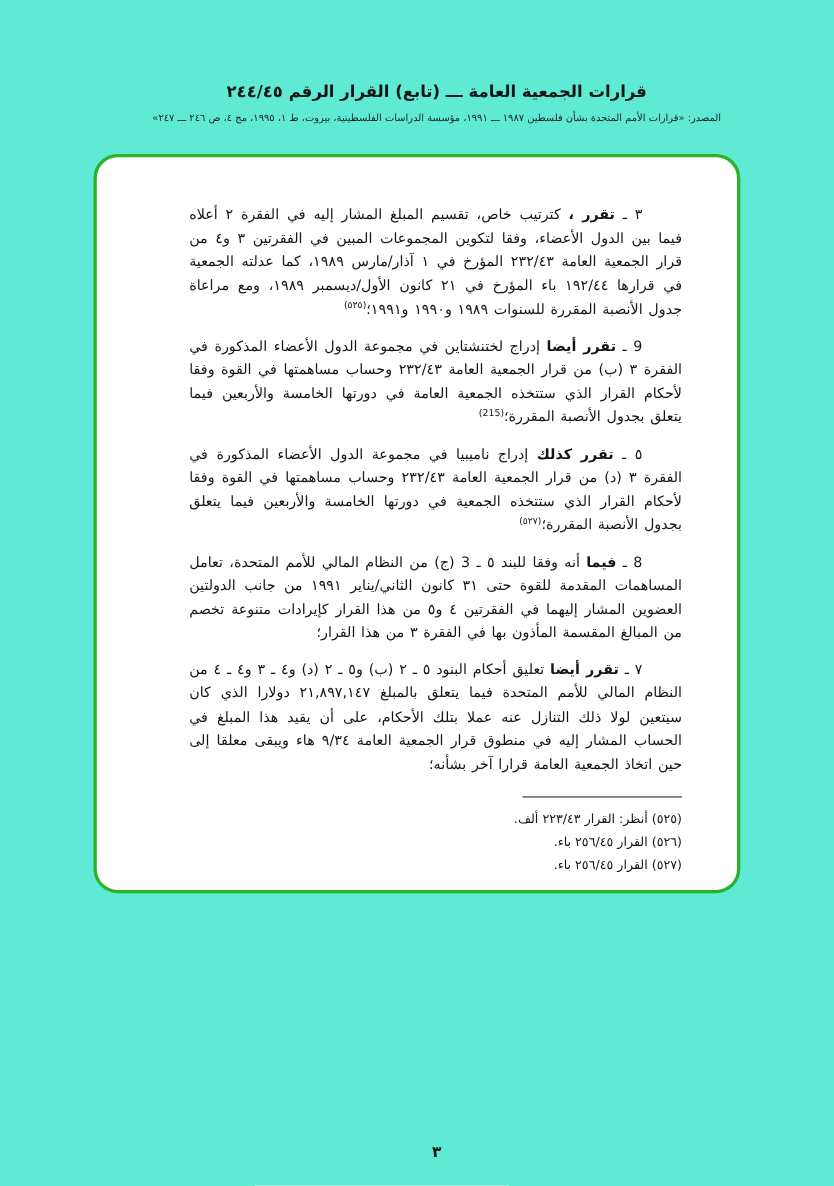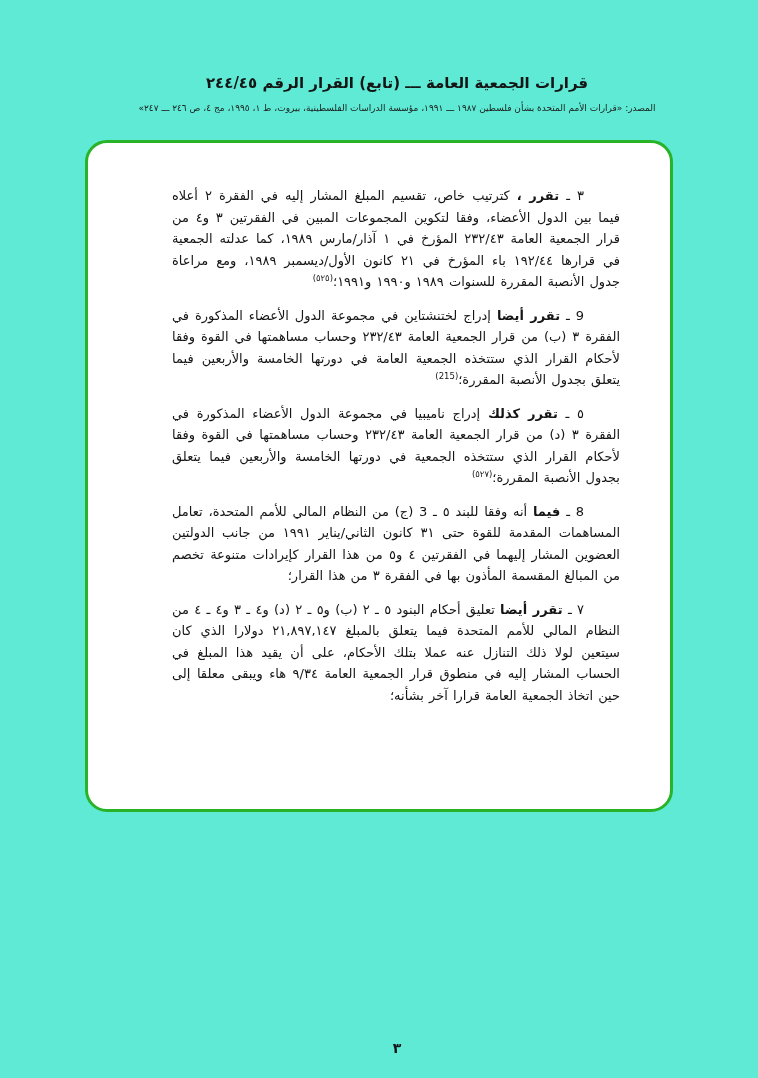--- a/index.html
+++ b/index.html
@@ -97,19 +97,25 @@
       <p class="para"><span class="pnum">٣ ـ</span> <span class="verb">تقرر ،</span> <span>كترتيب خاص، تقسيم المبلغ المشار إليه في الفقرة ٢ أعلاه فيما بين الدول الأعضاء، وفقا لتكوين المجموعات المبين في الفقرتين ٣ و٤ من قرار الجمعية العامة ٢٣٢/٤٣ المؤرخ في ١ آذار/مارس ١٩٨٩، كما عدلته الجمعية في قرارها ١٩٢/٤٤ باء المؤرخ في ٢١ كانون الأول/ديسمبر ١٩٨٩، ومع مراعاة جدول الأنصبة المقررة للسنوات ١٩٨٩ و١٩٩٠ و١٩٩١؛</span><sup class="ref">(٥٢٥)</sup></p>
 
       <p class="para"><span class="pnum">9 ـ</span> <span class="verb">تقرر أيضا</span> <span>إدراج لختنشتاين في مجموعة الدول الأعضاء المذكورة في الفقرة ٣ (ب) من قرار الجمعية العامة ٢٣٢/٤٣ وحساب مساهمتها في القوة وفقا لأحكام القرار الذي ستتخذه الجمعية العامة في دورتها الخامسة والأربعين فيما يتعلق بجدول الأنصبة المقررة؛</span><sup class="ref">(215)</sup></p>
 
       <p class="para"><span class="pnum">٥ ـ</span> <span class="verb">تقرر كذلك</span> <span>إدراج ناميبيا في مجموعة الدول الأعضاء المذكورة في الفقرة ٣ (د) من قرار الجمعية العامة ٢٣٢/٤٣ وحساب مساهمتها في القوة وفقا لأحكام القرار الذي ستتخذه الجمعية في دورتها الخامسة والأربعين فيما يتعلق بجدول الأنصبة المقررة؛</span><sup class="ref">(٥٢٧)</sup></p>
 
       <p class="para"><span class="pnum">8 ـ</span> <span class="verb">فيما</span> <span>أنه وفقا للبند ٥ ـ 3 (ج) من النظام المالي للأمم المتحدة، تعامل المساهمات المقدمة للقوة حتى ٣١ كانون الثاني/يناير ١٩٩١ من جانب الدولتين العضوين المشار إليهما في الفقرتين ٤ و٥ من هذا القرار كإيرادات متنوعة تخصم من المبالغ المقسمة المأذون بها في الفقرة ٣ من هذا القرار؛</span></p>
 
       <p class="para"><span class="pnum">٧ ـ</span> <span class="verb">تقرر أيضا</span> <span>تعليق أحكام البنود ٥ ـ ٢ (ب) و٥ ـ ٢ (د) و٤ ـ ٣ و٤ ـ ٤ من النظام المالي للأمم المتحدة فيما يتعلق بالمبلغ ٢١,٨٩٧,١٤٧ دولارا الذي كان سيتعين لولا ذلك التنازل عنه عملا بتلك الأحكام، على أن يقيد هذا المبلغ في الحساب المشار إليه في منطوق قرار الجمعية العامة ٩/٣٤ هاء ويبقى معلقا إلى حين اتخاذ الجمعية العامة قرارا آخر بشأنه؛</span></p>
 
+      <div class="footnotes">
+        <div class="fn-rule"></div>
+        <div class="fn">(٥٢٥) أنظر: القرار ٢٢٣/٤٣ ألف.</div>
+        <div class="fn">(٥٢٦) القرار ٢٥٦/٤٥ باء.</div>
+        <div class="fn">(٥٢٧) القرار ٢٥٦/٤٥ باء.</div>
+      </div>
 
     </div>
   </div>
 
   <div class="page-num">٣</div>
 
 </div>
 
 </body></html>

